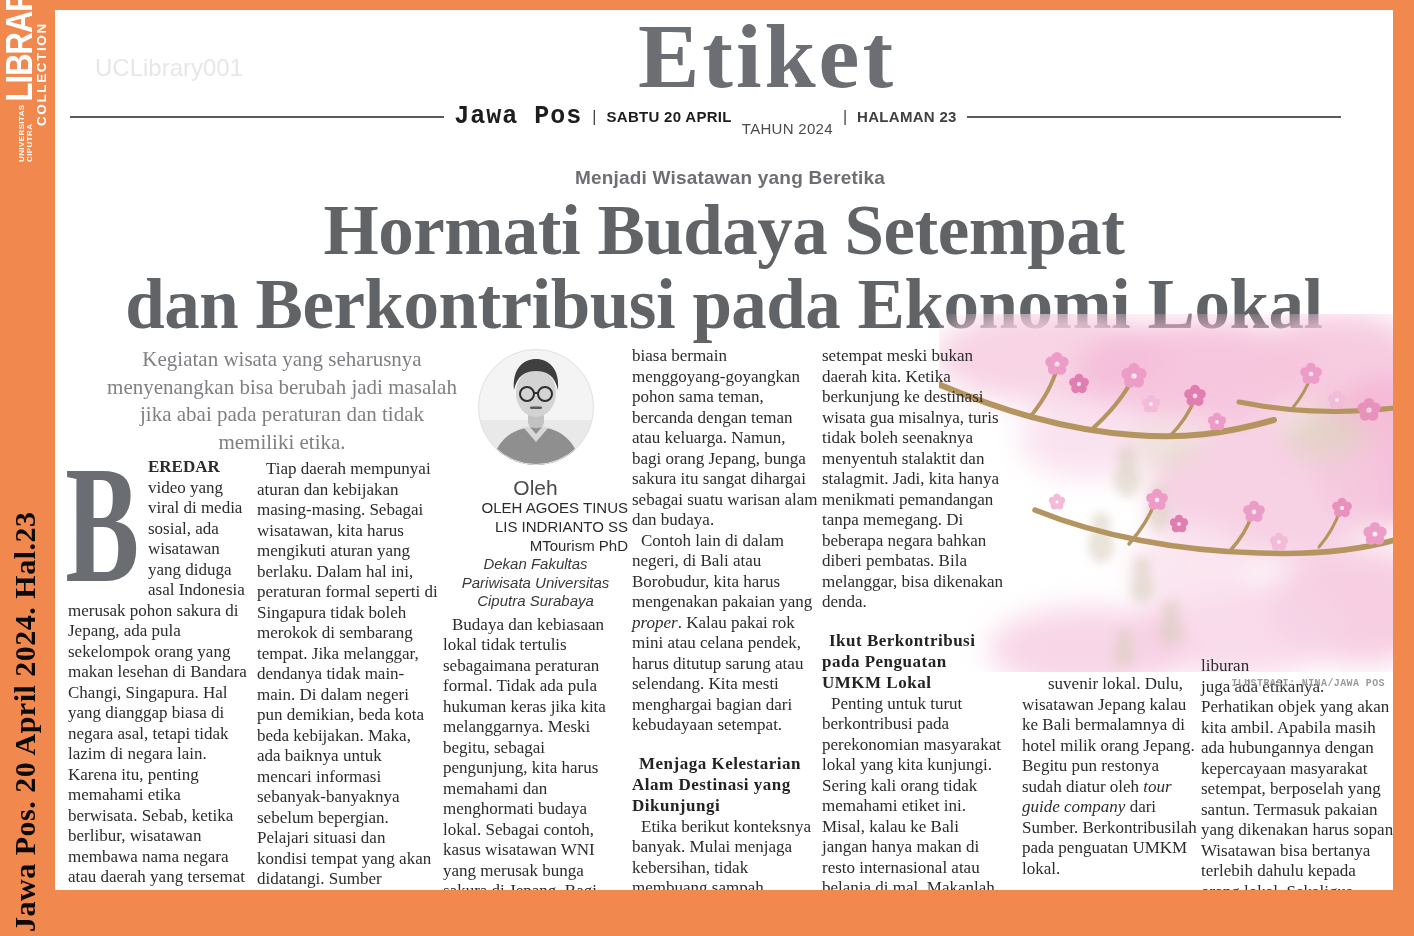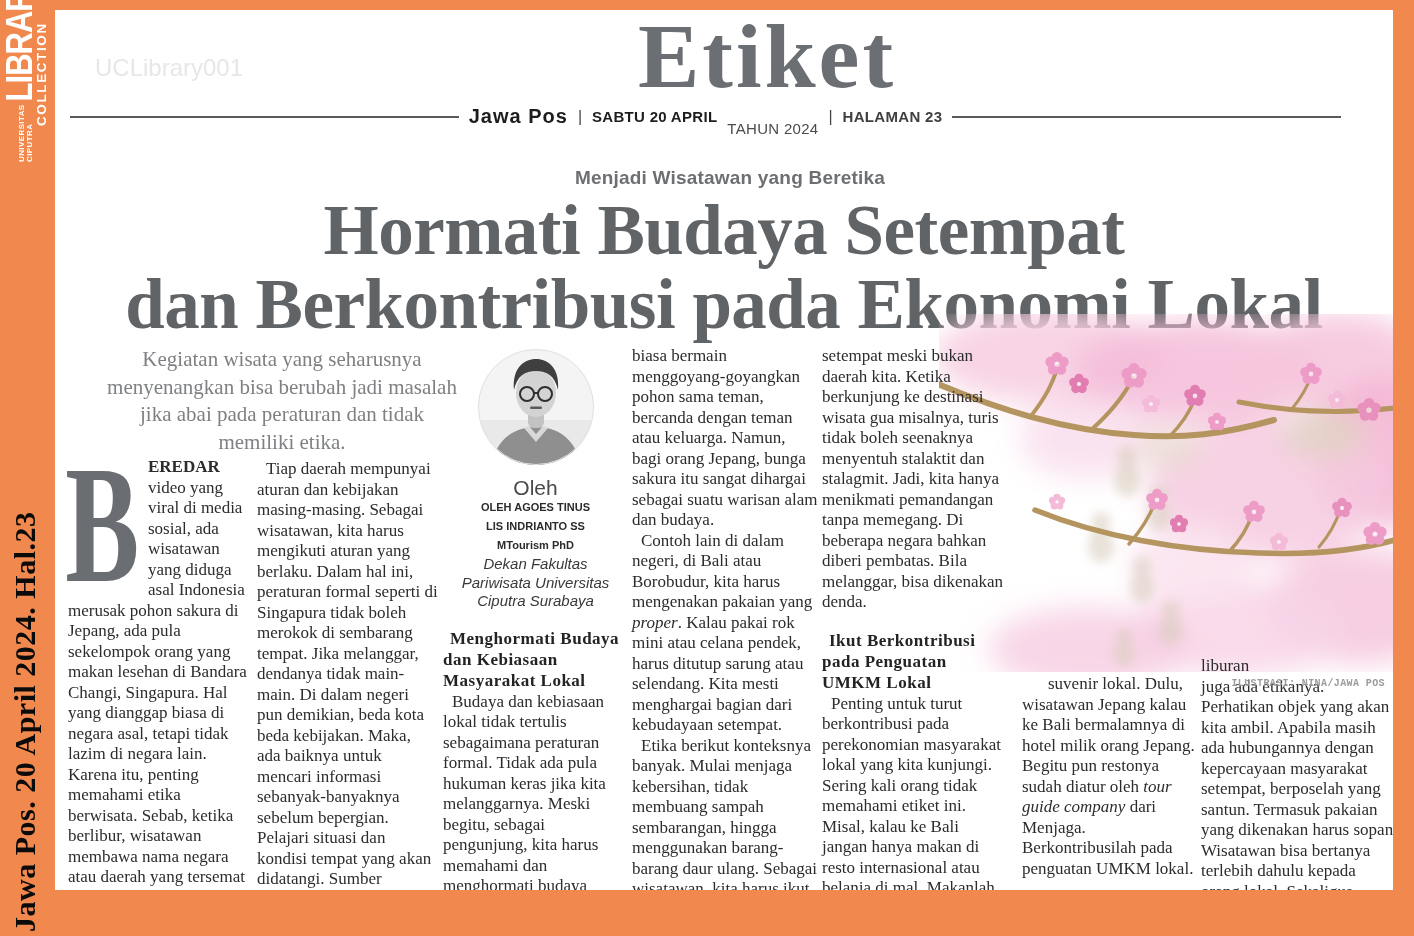--- a/index.html
+++ b/index.html
@@ -37,21 +37,21 @@
   .masthead{
     margin:0;padding:2px 0 0 86px;text-align:center;
     font-family:"Liberation Serif", serif;font-weight:bold;
     font-size:92px;line-height:88px;color:#6b6e72;letter-spacing:3px;
   }
   .dateline{
     display:flex;align-items:center;gap:10px;margin:-4px 52px 0 15px;
     font-family:"Liberation Sans", sans-serif;color:#1d1d1f;
   }
   .rule{flex:1;height:2px;background:#5a5a5c;}
-  .dl-brand{font-family:Liberation Sans, sans-serif;font-weight:bold;font-size:20px;letter-spacing:1px;}
+  .dl-brand{font-family:Liberation Mono, monospace;font-weight:bold;font-size:25px;letter-spacing:1px;}
   .dl-sep{font-size:16px;color:#444;}
   .dl-strong{font-weight:bold;font-size:15px;letter-spacing:.3px;}
   .dl-rest{font-size:15px;color:#4c4c4e;letter-spacing:.3px;margin-top:24px;}
   .dl-page{font-size:15px;color:#404040;font-weight:bold;letter-spacing:.3px;}
   
   .kicker{
     margin-top:30px;text-align:center;
     font-family:"Liberation Sans", sans-serif;font-weight:bold;
     font-size:19px;color:#6d6f72;letter-spacing:.2px;padding-left:12px;
   }
@@ -82,21 +82,21 @@
   .c3{left:388px;top:338px;width:185px;}
   .c4{left:577px;top:336px;width:187px;}
   .c5{left:767px;top:336px;width:185px;}
   .c6{left:967px;top:664px;width:177px;}
   .c7{left:1146px;top:646px;width:197px;}
   .c6 .p-first{text-indent:26px;}
   .open-word{display:block;}
   
   .authorbox{text-align:center;font-family:"Liberation Sans", sans-serif;margin-bottom:4px;}
   .author-label{font-size:21px;color:#4a4a4c;margin-top:6px;}
-  .author-name{font-weight:bold;font-size:11px;line-height:19px;color:#2b2b2d;}
+  .author-name{font-weight:normal;font-size:15px;line-height:19px;color:#2b2b2d;text-align:right;}
   .author-role{font-style:italic;font-size:15px;line-height:18.5px;color:#39393b;}
   
   .illu{position:absolute;left:884px;top:304px;width:454px;height:358px;z-index:1;}
   .illu-credit{
     position:absolute;right:8px;top:668px;z-index:3;
     font-family:Liberation Mono, monospace;font-weight:bold;
     font-size:10px;color:#9b9b9b;letter-spacing:.4px;
   }
 </style>
 </head>
@@ -263,38 +263,38 @@
         <circle cx="59" cy="59" r="57.5" fill="none" stroke="#e2e2e2"></circle>
       </svg>
       <div class="author-label">Oleh</div>
       <div class="author-name">OLEH AGOES TINUS</div>
       <div class="author-name">LIS INDRIANTO SS</div>
       <div class="author-name">MTourism PhD</div>
       <div class="author-role">Dekan Fakultas</div>
       <div class="author-role">Pariwisata Universitas</div>
       <div class="author-role">Ciputra Surabaya</div>
     </div>
-    <h3 class="subhead">Menghormati Budaya dan Kebiasaan Masyarakat Lokal</h3>
     <p class="p-ind">Budaya dan kebiasaan lokal tidak tertulis sebagaimana peraturan formal. Tidak ada pula hukuman keras jika kita melanggarnya. Meski begitu, sebagai pengunjung, kita harus memahami dan menghormati budaya lokal. Sebagai contoh, kasus wisatawan WNI yang merusak bunga sakura di Jepang. Bagi orang Indonesia, mungkin sudah</p>
   </div>
 
   <div class="bodycol c4">
     <p>biasa bermain menggoyang-goyangkan pohon sama teman, bercanda dengan teman atau keluarga. Namun, bagi orang Jepang, bunga sakura itu sangat dihargai sebagai suatu warisan alam dan budaya.</p>
     <p class="p-ind"><span>Contoh lain di dalam negeri, di Bali atau Borobudur, kita harus mengenakan pakaian yang </span><span class="it">proper</span><span>. Kalau pakai rok mini atau celana pendek, harus ditutup sarung atau selendang. Kita mesti menghargai bagian dari kebudayaan setempat.</span></p>
+    <h3 class="subhead">Menjaga Kelestarian Alam Destinasi yang Dikunjungi</h3>
     <p class="p-ind">Etika berikut konteksnya banyak. Mulai menjaga kebersihan, tidak membuang sampah sembarangan, hingga menggunakan barang-barang daur ulang. Sebagai wisatawan, kita harus ikut bertanggung jawab atas kelestarian alam</p>
   </div>
 
   <div class="bodycol c5">
     <p>setempat meski bukan daerah kita. Ketika berkunjung ke destinasi wisata gua misalnya, turis tidak boleh seenaknya menyentuh stalaktit dan stalagmit. Jadi, kita hanya menikmati pemandangan tanpa memegang. Di beberapa negara bahkan diberi pembatas. Bila melanggar, bisa dikenakan denda.</p>
     <h3 class="subhead">Ikut Berkontribusi pada Penguatan UMKM Lokal</h3>
     <p class="p-ind">Penting untuk turut berkontribusi pada perekonomian masyarakat lokal yang kita kunjungi. Sering kali orang tidak memahami etiket ini. Misal, kalau ke Bali jangan hanya makan di resto internasional atau belanja di mal. Makanlah di warung-warung lokal, belanja di toko kelontong atau beli di petaninya langsung jika ada, dan beli</p>
   </div>
 
   <div class="bodycol c6">
-    <p class="p-first"><span>suvenir lokal. Dulu, wisatawan Jepang kalau ke Bali bermalamnya di hotel milik orang Jepang. Begitu pun restonya sudah diatur oleh </span><span class="it">tour guide company</span><span> dari Menjaga. Berkontribusilah pada penguatan UMKM lokal.</span></p>
+    <p class="p-first"><span>suvenir lokal. Dulu, wisatawan Jepang kalau ke Bali bermalamnya di hotel milik orang Jepang. Begitu pun restonya sudah diatur oleh </span><span class="it">tour guide company</span><span> dari Sumber. Berkontribusilah pada penguatan UMKM lokal.</span></p>
     <h3 class="subhead">Santun ketika Berfoto atau Selfie</h3>
 
   </div>
 
   <div class="bodycol c7">
     <p><span class="open-word">liburan</span><span>juga ada etikanya. Perhatikan objek yang akan kita ambil. Apabila masih ada hubungannya dengan kepercayaan masyarakat setempat, berposelah yang santun. Termasuk pakaian yang dikenakan harus sopan. Wisatawan bisa bertanya terlebih dahulu kepada orang lokal. Sekaligus meminta izin untuk mengambil foto. </span></p>
   </div>
 
 </div>
 

